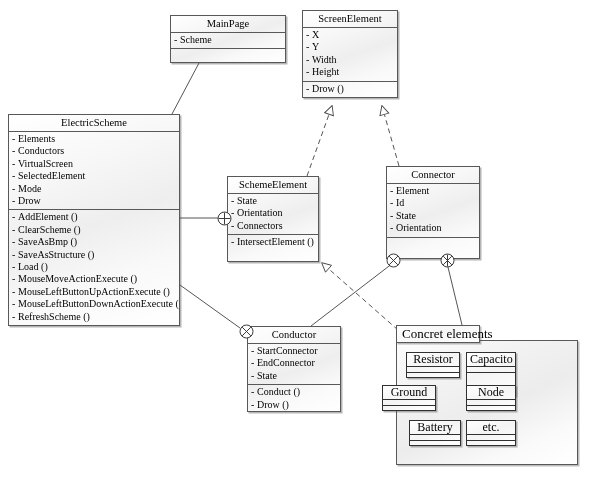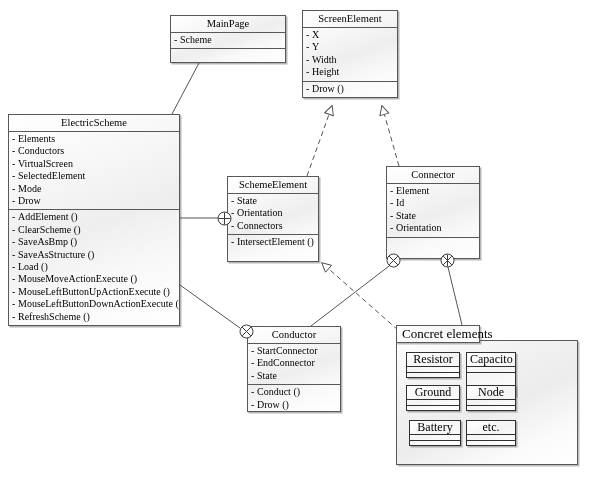--- a/index.html
+++ b/index.html
@@ -232,21 +232,21 @@
         <div class="mini-class" style="left: 406px; top: 352px; width: 54px; height: 26px;">
           <div class="mini-title">Resistor</div>
           <div class="mini-strip"></div>
           <div class="mini-strip last"></div>
         </div>
         <div class="mini-class" style="left: 466px; top: 352px; width: 50px; height: 44px;">
           <div class="mini-title">Capacito</div>
           <div class="mini-strip"></div>
           <div class="mini-strip last"></div>
         </div>
-        <div class="mini-class" style="left: 406px; top: 385px; width: 54px; height: 26px;">
+        <div class="mini-class" style="left: 382px; top: 385px; width: 54px; height: 26px;">
           <div class="mini-title">Ground</div>
           <div class="mini-strip"></div>
           <div class="mini-strip last"></div>
         </div>
         <div class="mini-class" style="left: 466px; top: 385px; width: 50px; height: 26px;">
           <div class="mini-title">Node</div>
           <div class="mini-strip"></div>
           <div class="mini-strip last"></div>
         </div>
         <div class="mini-class" style="left: 409px; top: 420px; width: 52px; height: 26px;">

